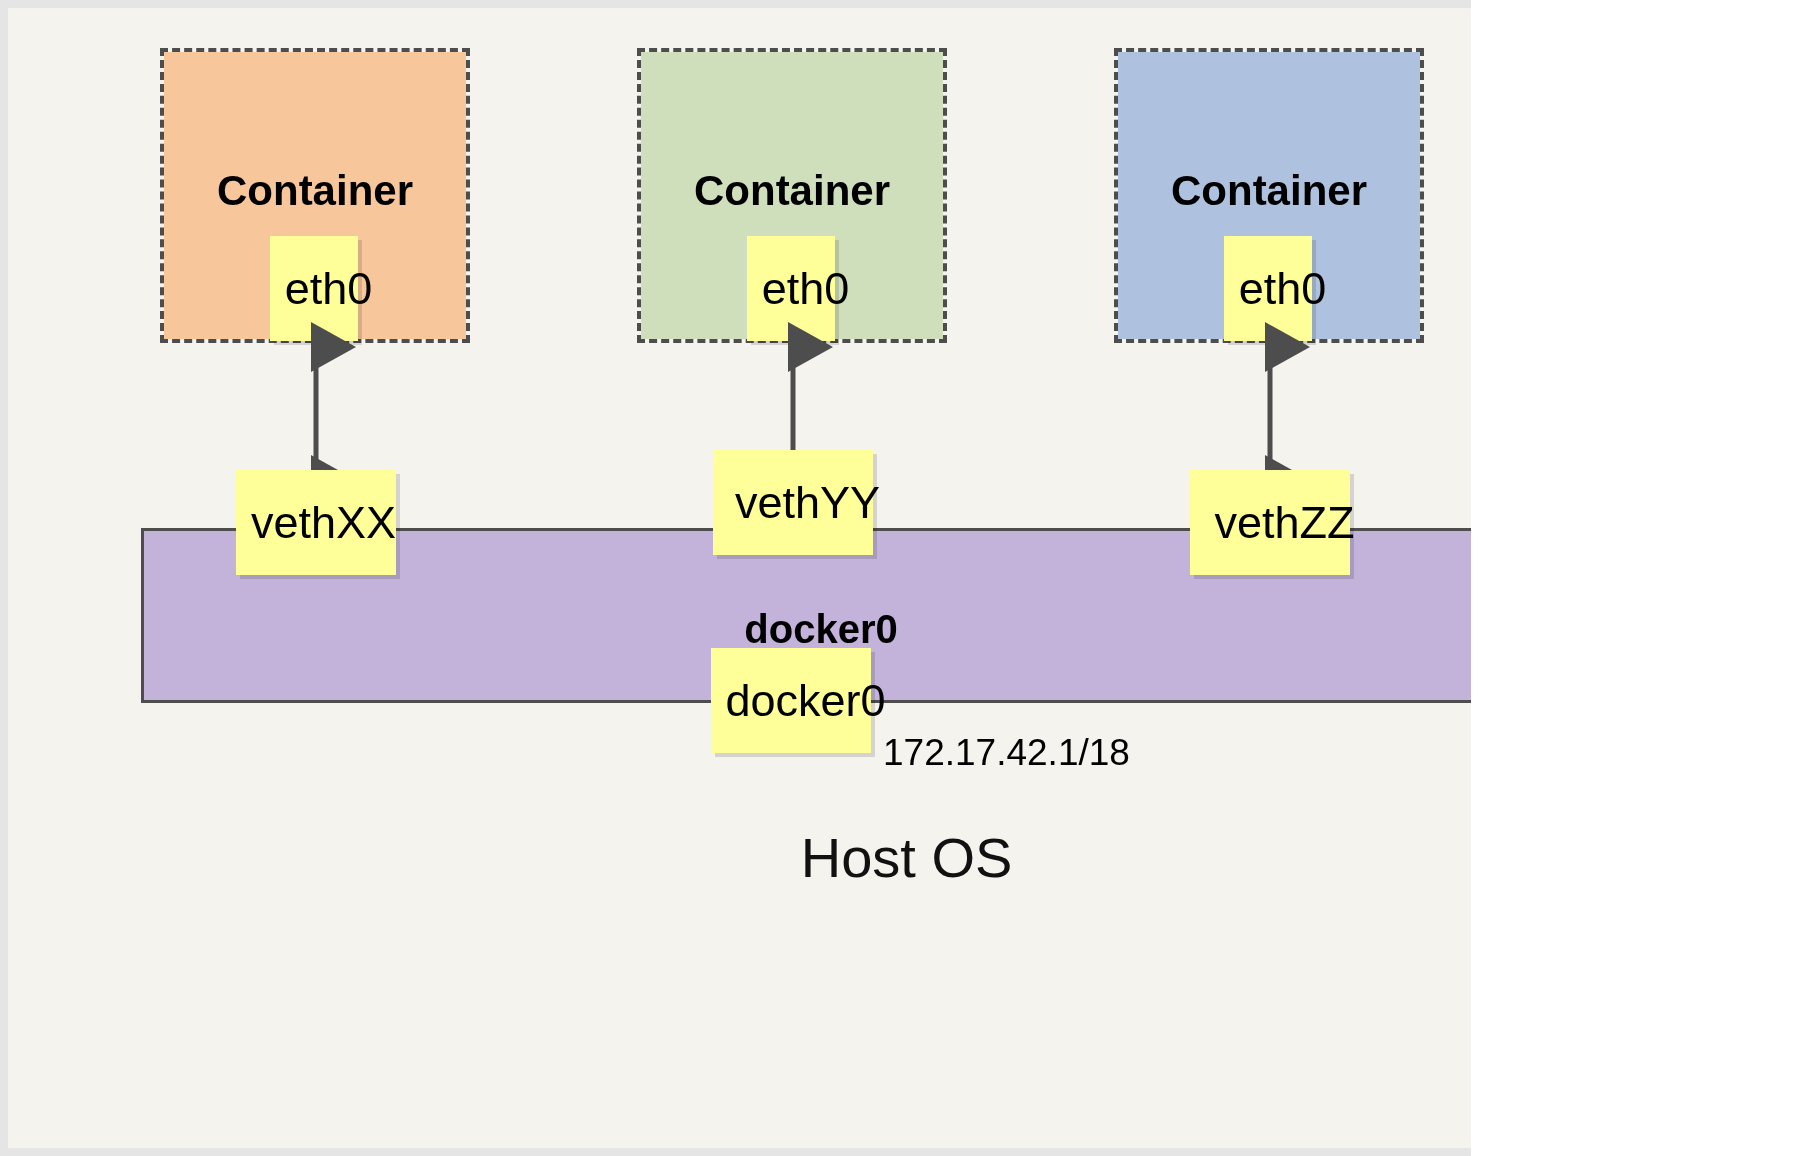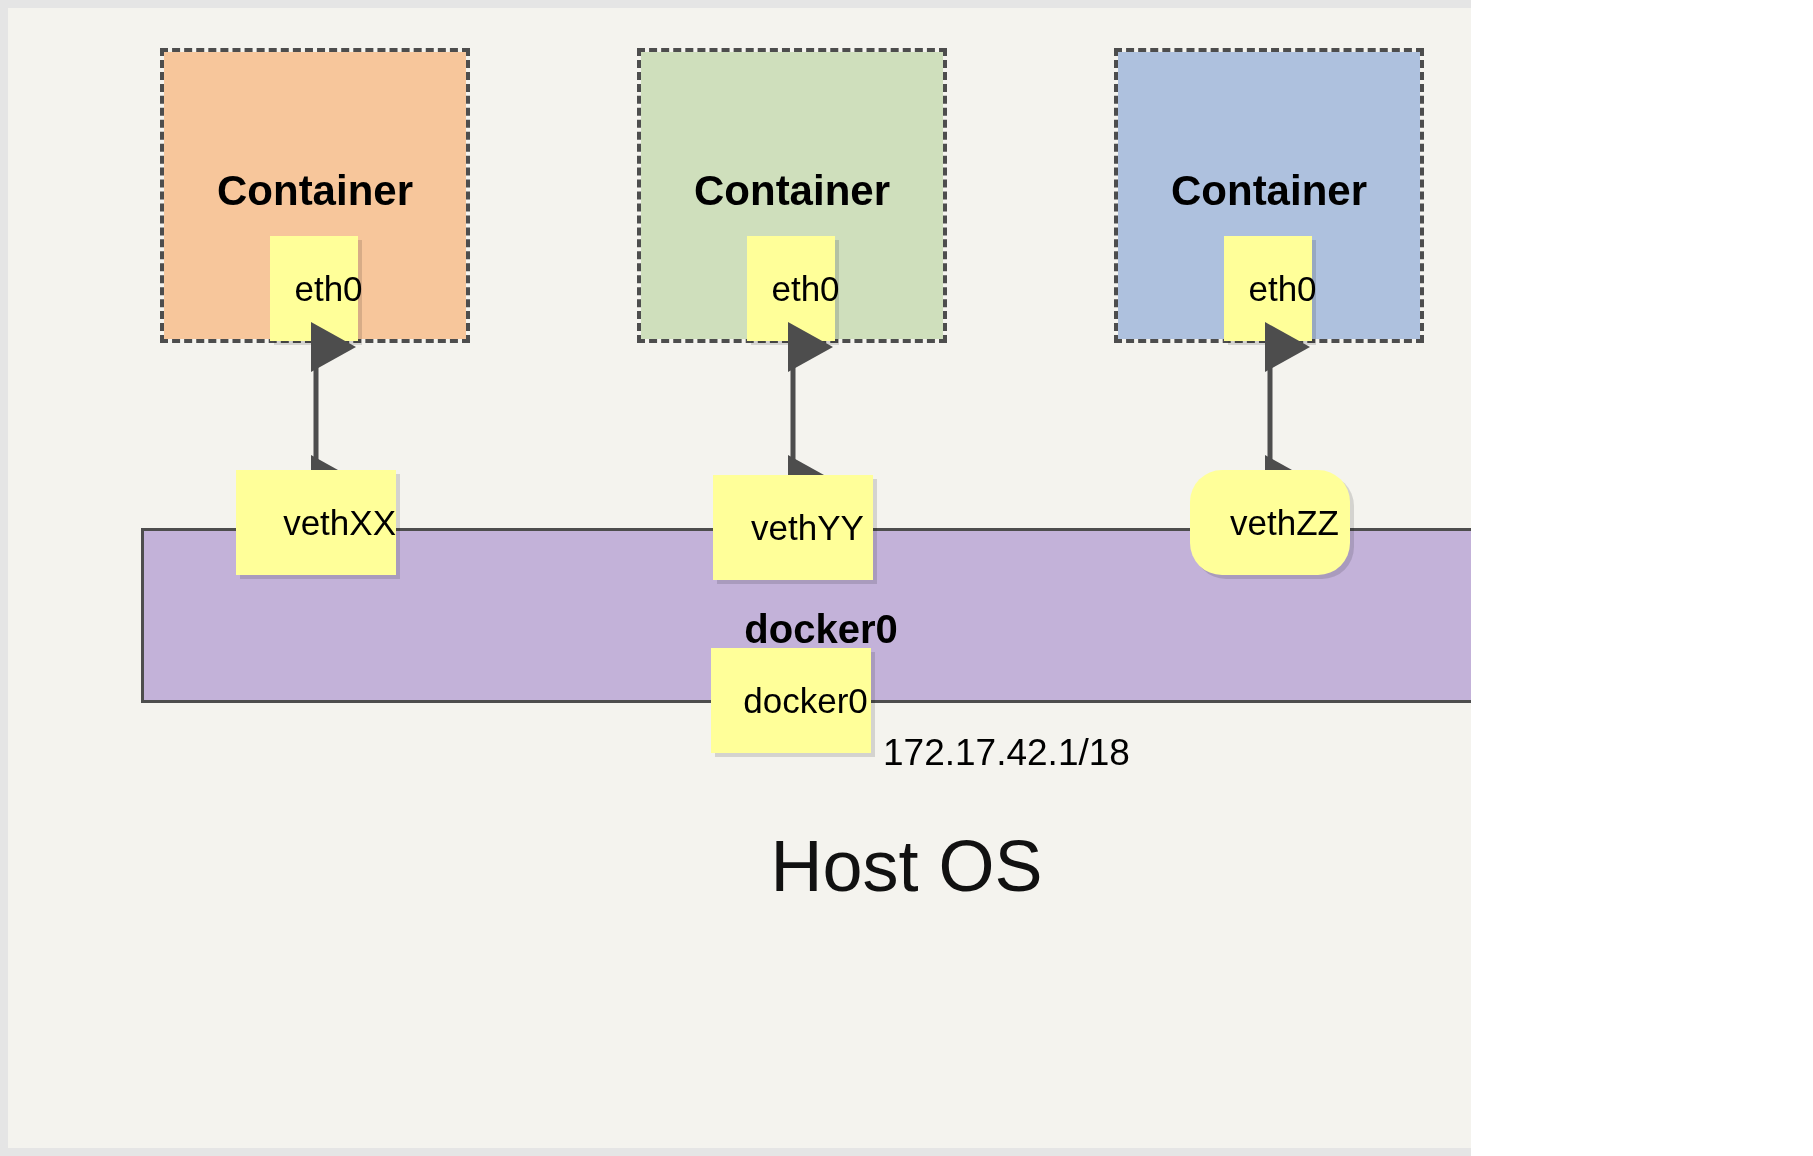--- a/index.html
+++ b/index.html
@@ -54,21 +54,21 @@
   
   .note {
     position: absolute;
     background: #ffff99;
     box-sizing: border-box;
     box-shadow: 4px 4px 0 0 rgba(0,0,0,0.13);
     display: flex;
     align-items: center;
     justify-content: center;
     color: #000000;
-    font-size: 35px;
+    font-size: 45px;
     font-family: "Liberation Sans", sans-serif;
     line-height: 1;
     white-space: nowrap;
     padding-left: 29px;
   }
 
   
   #docker0-bar {
     position: absolute;
     background: #c3b2d9;
@@ -101,21 +101,21 @@
     color: #000000;
     font-family: "Liberation Sans", sans-serif;
     white-space: nowrap;
     line-height: 1;
   }
   #host-os-label {
     position: absolute;
     left: 0;
     right: 0;
     text-align: center;
-    font-size: 72px;
+    font-size: 56px;
     color: #111111;
     font-family: "Liberation Sans", sans-serif;
     font-weight: normal;
     line-height: 1;
   }
 </style>
 </head>
 <body>
 
 <div id="canvas">
@@ -166,25 +166,25 @@
     </svg>
 
     <div id="docker0-bar" style="left:133px; top:520px; width:1360px; height:175px;">
       <div id="docker0-bar-label">docker0</div>
     </div>
 
     <div class="note" style="left:228px; top:462px; width:160px; height:105px;justify-content:flex-end;">
       <span>vethXX</span>
     </div>
 
-    <div class="note" style="left:705px; top:467px; width:160px; height:105px;">
+    <div class="note" style="left:705px; top:442px; width:160px; height:105px;">
       <span>vethYY</span>
     </div>
 
-    <div class="note" style="left:1182px; top:462px; width:160px; height:105px;border-radius:32px;">
+    <div class="note" style="left:1182px; top:462px; width:160px; height:105px;">
       <span>vethZZ</span>
     </div>
 
     <div class="note" style="left:703px; top:640px; width:160px; height:105px;">
       <span>docker0</span>
     </div>
 
     <div class="ip-label" style="left:875px; top:726px;">172.17.42.1/18</div>
 
     <div id="host-os-label" style="top:822px;">Host OS</div>

